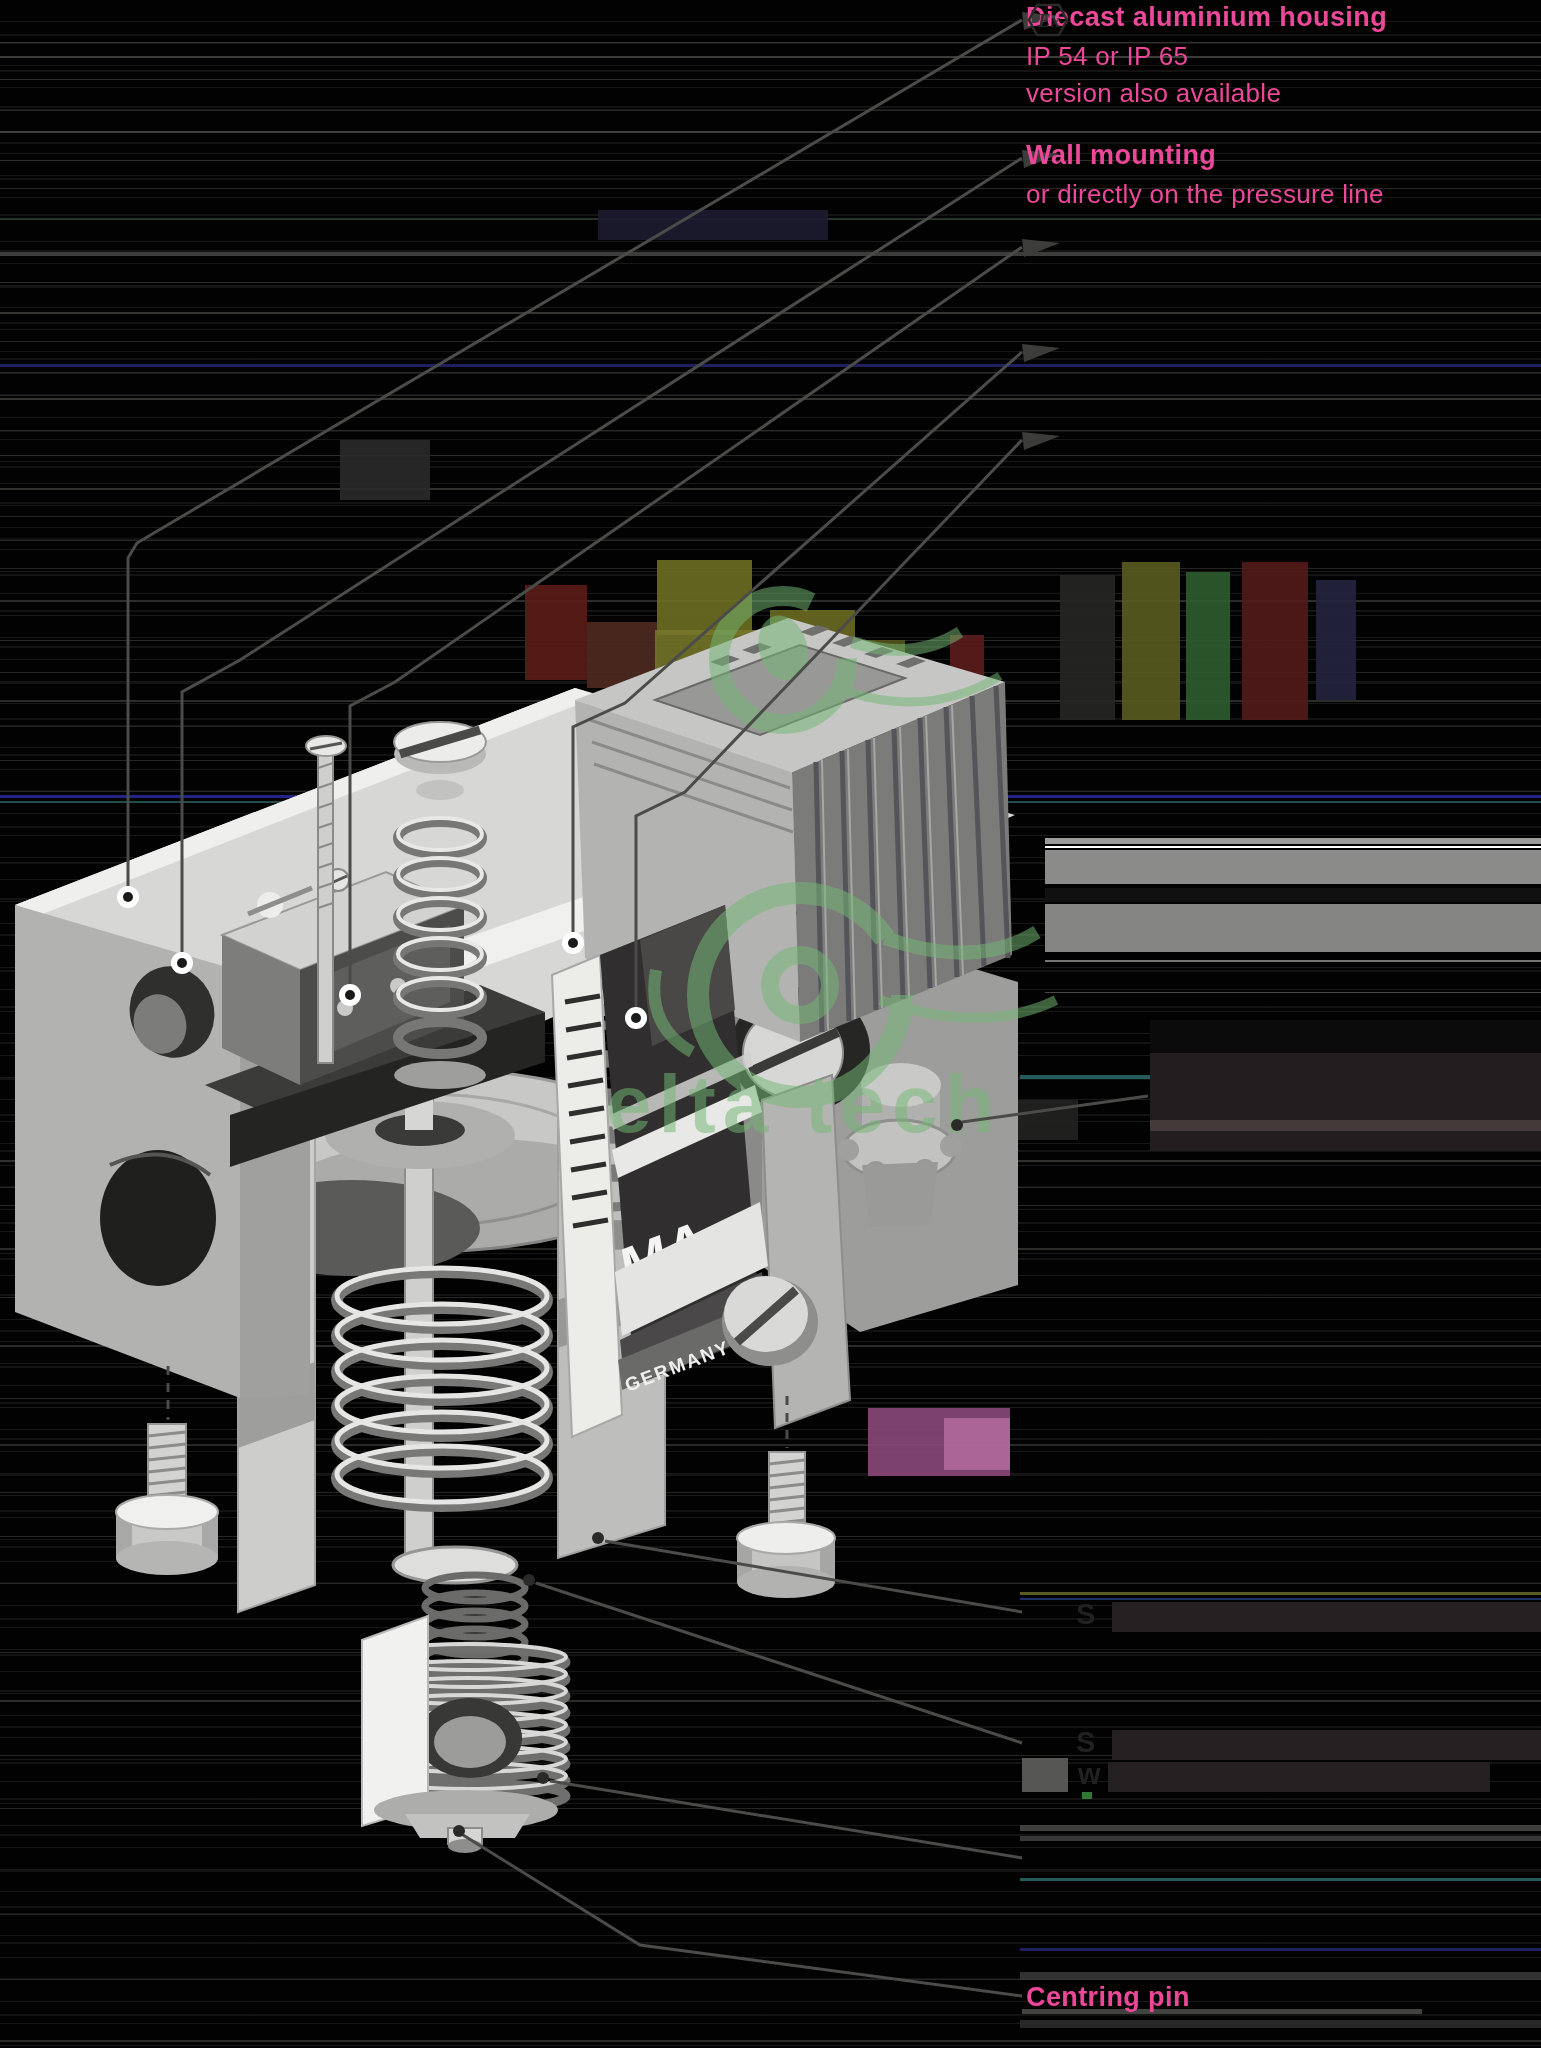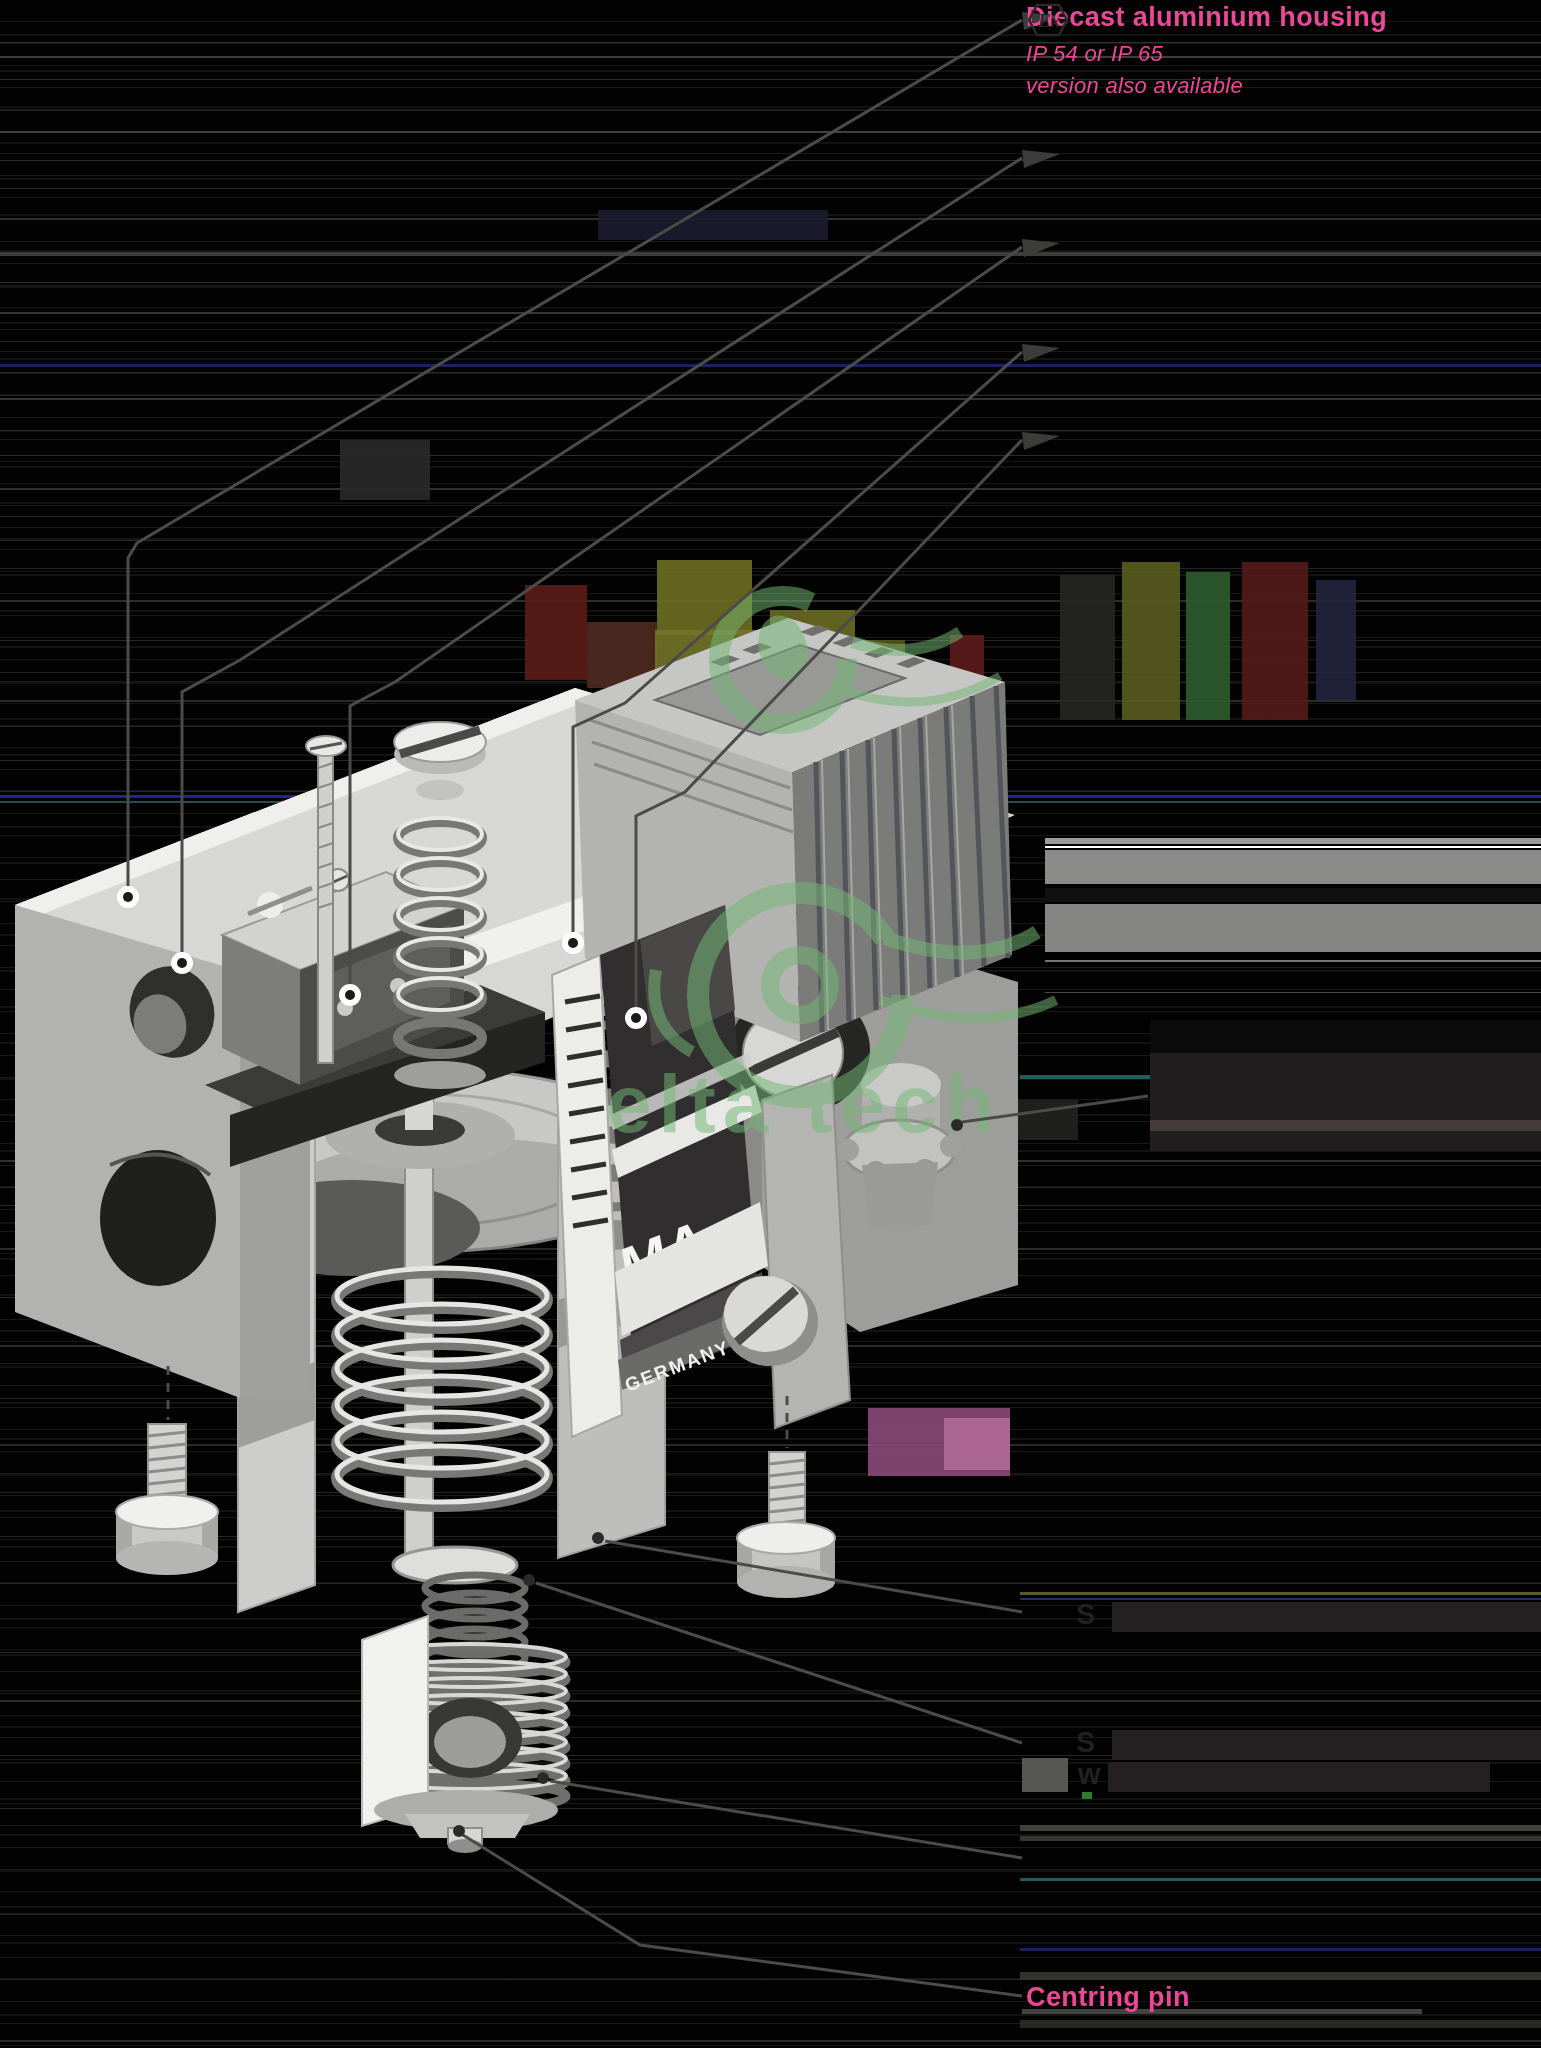--- a/index.html
+++ b/index.html
@@ -9,21 +9,21 @@
   .noise{position:absolute;inset:0;pointer-events:none;
     background:
       repeating-linear-gradient(180deg, transparent 0 21px, rgba(140,140,140,.16) 21px 22px),
       repeating-linear-gradient(180deg, transparent 0 34px, rgba(170,170,170,.10) 34px 36px);}
   .stripe{position:absolute;left:0;width:1541px;}
   .glitch{position:absolute;}
   svg{position:absolute;left:0;top:0;}
   
   .callout{position:absolute;color:#ec4899;}
   .callout .t{font-size:27px;font-weight:bold;letter-spacing:.4px;white-space:nowrap;}
-  .callout .s{font-size:22px;font-weight:normal;letter-spacing:.3px;white-space:nowrap;margin-top:8px;font-style:italic;}
+  .callout .s{font-size:26px;font-weight:normal;letter-spacing:.3px;white-space:nowrap;margin-top:8px;}
   .exline{display:flex;align-items:center;gap:10px;margin-top:6px;}
   .exhex{flex:0 0 auto;}
   .exhex text{font:italic bold 19px "Liberation Serif", serif;fill:#2b2928;}
   .redbar{position:absolute;}
   .frag{position:absolute;color:#232120;font-weight:bold;font-size:29px;}
   .wm-text{font-weight:bold;letter-spacing:7px;}
 </style>
 </head>
 <body>
 
@@ -461,20 +461,24 @@
     <div class="s">IP 54 or IP 65</div>
     <div class="exline">
       <svg class="exhex" width="44" height="36">
         <polygon points="11,3 33,3 41,18 33,33 11,33 3,18" fill="none" stroke="#2b2928" stroke-width="2.5"></polygon>
         <text x="12" y="25">Ex</text>
       </svg>
       <span class="s" style="margin-top:0">version also available</span>
     </div>
   </div>
 
+  <div class="callout" style="left:1026px;top:140px">
+    <div class="t">Wall mounting</div>
+    <div class="s">or directly on the pressure line</div>
+  </div>
 
 
 
 
   <div>
     <div class="redbar" style="left:1045px;top:838px;width:496px;height:6px;background:#9b9b99"></div>
     <div class="redbar" style="left:1045px;top:846px;width:496px;height:2px;background:#ffffff"></div>
     <div class="redbar" style="left:1045px;top:850px;width:496px;height:34px;background:#8b8b89"></div>
     <div class="redbar" style="left:1045px;top:888px;width:496px;height:14px;background:#101010"></div>
     <div class="redbar" style="left:1045px;top:904px;width:496px;height:48px;background:#858583"></div>

